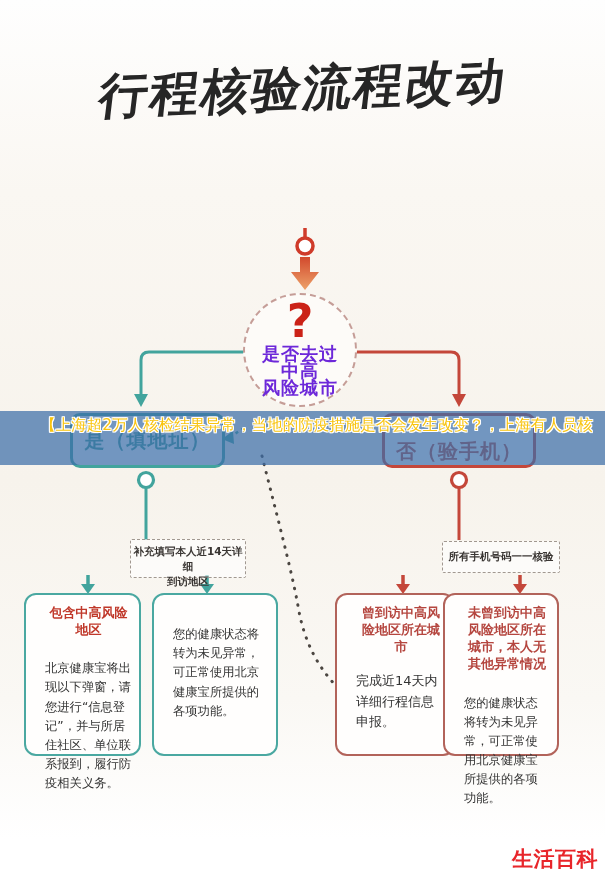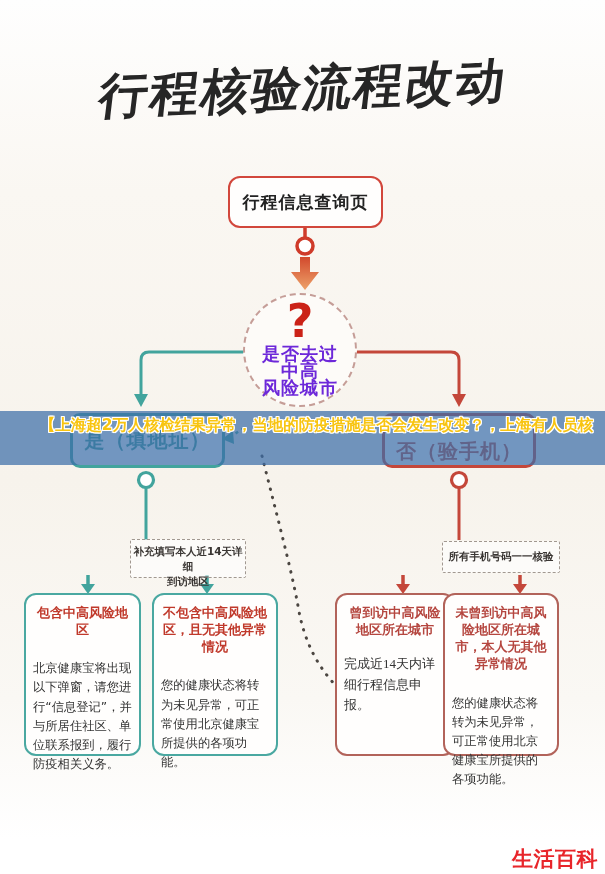--- a/index.html
+++ b/index.html
@@ -25,37 +25,37 @@
   .decision .qline { font-size:18px; line-height:17px; font-weight:bold; color:#6d28d9; letter-spacing:1px; }
   .mid-box { top:413px; height:55px; border-radius:10px; font-size:20px; font-weight:bold; letter-spacing:1px; }
   .mid-box.yes { left:70px; width:155px; border:3px solid #42a49d; color:#3f9e98; }
   .mid-box.no  { left:382px; width:154px; border:3px solid #c4473a; color:#c24b3f;align-items:flex-end; }
   .dashed-step {
     position:absolute; z-index:2; border:1.5px dashed #a19890; background:rgba(255,255,255,0.6);
     font-size:10.5px; font-weight:bold; color:#3a3633; text-align:center; border-radius:2px;margin-left:38px;
   }
   .dashed-step.left { left:92px; top:539px; width:116px; height:39px; padding-top:4px; line-height:15px; }
   .dashed-step.right { left:404px; top:541px; width:118px; height:32px; line-height:29px; }
-  .outcome { position:absolute; top:593px; height:163px; background:#fffefd; z-index:2; border-radius:12px; padding:9px 7px 6px 7px; }
+  .outcome { position:absolute; top:593px; height:163px; background:#fffefd; z-index:2; border-radius:12px; padding:9px 7px 6px 19px; }
   .outcome.teal { border:2.5px solid #4aa8a1; }
   .outcome.red  { border:2.5px solid #b2635a; }
   .outcome .o-title { font-size:13px; font-weight:bold; color:#c0392b; text-align:center; line-height:1.32; }
   .outcome.red .o-title { color:#b5463f;font-family:Liberation Serif, serif; }
   .outcome .o-body { margin-top:21px; font-size:12.3px; color:#333; line-height:1.56; text-align:left; }
   .outcome.a { left:24px;  width:117px; }
   .outcome.b { left:152px; width:126px; }
   .outcome.c { left:335px; width:120px; }
   .outcome.d { left:443px; width:116px; }
-  .outcome.c .o-body { margin-top:16px; font-size:13px;font-family:Liberation Serif, serif; }
+  .outcome.c .o-body { margin-top:16px; font-size:13px; }
   .overlay-band {
     position:absolute; left:0; top:411px; width:605px; height:54px; z-index:5;
     background:rgba(60,110,168,0.72); text-align:center; padding-top:2px;
   }
   .overlay-band .ov-line {
-    font-size:15.5px; line-height:25px; font-weight:bold; color:#f8c410; letter-spacing:0px;
+    font-size:15.5px; line-height:25px; font-weight:normal; color:#f8c410; letter-spacing:0px;
     text-shadow:-1px -1px 0 #fff, 1px -1px 0 #fff, -1px 1px 0 #fff, 1px 1px 0 #fff,
                 -1px 0 0 #fff, 1px 0 0 #fff, 0 -1px 0 #fff, 0 1px 0 #fff;
     padding-left:28px;
   }
   .watermark {
     position:absolute; left:512px; top:845px; z-index:6;
     font-size:21px; font-weight:900; color:#e8252a; letter-spacing:0.5px; white-space:nowrap;
   }
 </style>
 </head>
@@ -105,23 +105,20 @@
       <polygon points="200,584 214,584 207,594" fill="#42a49d"></polygon>
       <line x1="403" y1="575" x2="403" y2="585" stroke="#c4473a" stroke-width="3.5"></line>
       <polygon points="396,584 410,584 403,594" fill="#c4473a"></polygon>
       <line x1="520" y1="575" x2="520" y2="585" stroke="#c4473a" stroke-width="3.5"></line>
       <polygon points="513,584 527,584 520,594" fill="#c4473a"></polygon>
     </g>
 
     <path d="M 262 456 C 276 512 292 572 298 606 C 304 642 318 668 340 690" fill="none" stroke="#4b4641" stroke-width="3" stroke-linecap="round" stroke-dasharray="0.5 8"></path>
   </svg>
 
-  <div class="node top-box">
-    <span>行程信息查询页</span>
-  </div>
 
   <div class="decision">
     <div class="qmark">?</div>
     <div class="qline">是否去过</div>
     <div class="qline">中高</div>
     <div class="qline">风险城市</div>
   </div>
 
   <div class="node mid-box yes">
     <span>是（填地址）</span>
@@ -136,21 +133,20 @@
   </div>
   <div class="dashed-step right">
     <span>所有手机号码一一核验</span>
   </div>
 
   <div class="outcome teal a">
     <div class="o-title">包含中高风险地区</div>
     <div class="o-body">北京健康宝将出现以下弹窗，请您进行“信息登记”，并与所居住社区、单位联系报到，履行防疫相关义务。</div>
   </div>
   <div class="outcome teal b">
-    <div class="o-title">不包含中高风险地区，且无其他异常情况</div>
     <div class="o-body">您的健康状态将转为未见异常，可正常使用北京健康宝所提供的各项功能。</div>
   </div>
   <div class="outcome red c">
     <div class="o-title">曾到访中高风险地区所在城市</div>
     <div class="o-body">完成近14天内详细行程信息申报。</div>
   </div>
   <div class="outcome red d">
     <div class="o-title">未曾到访中高风险地区所在城市，本人无其他异常情况</div>
     <div class="o-body">您的健康状态将转为未见异常，可正常使用北京健康宝所提供的各项功能。</div>
   </div>

